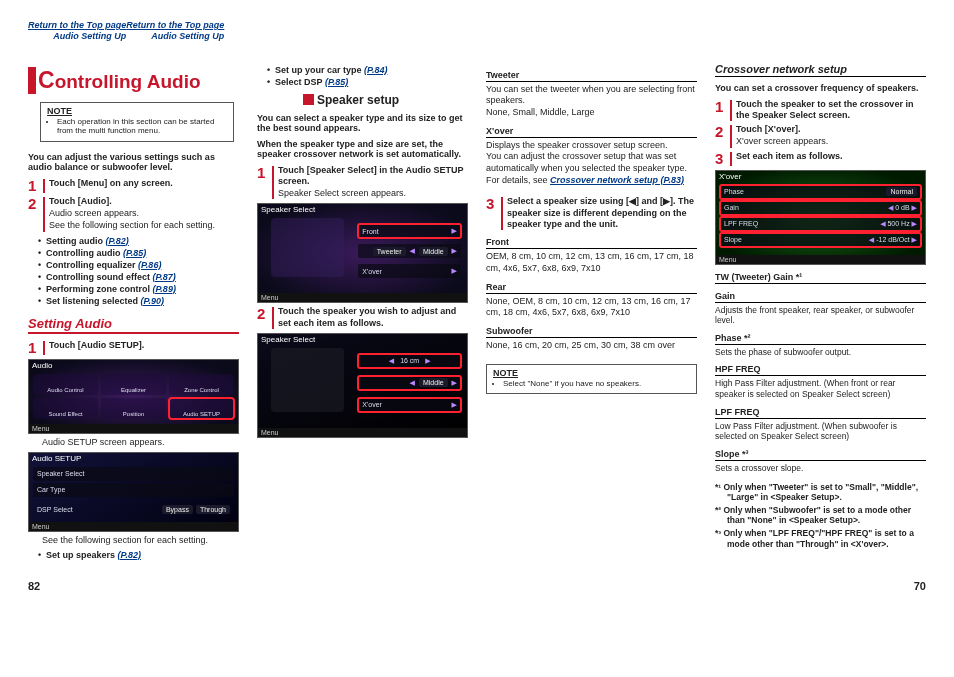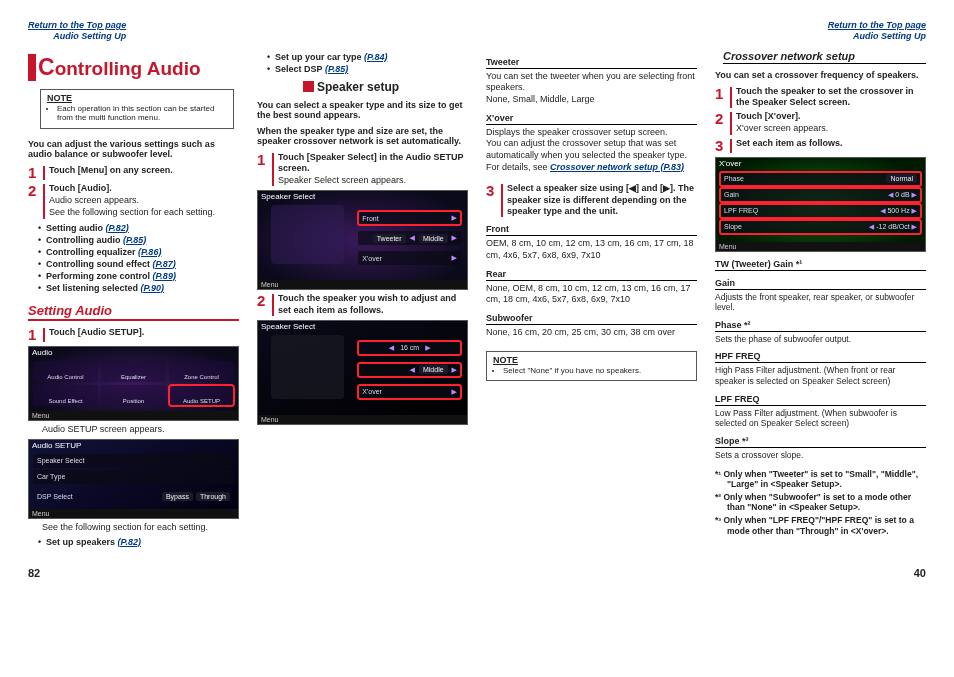--- a/index.html
+++ b/index.html
@@ -7,23 +7,22 @@
     font-size: 9px;
     color: #222;
     margin: 0;
     padding: 20px 28px;
     width: 954px;
     box-sizing: border-box;
     background: #fff;
   }
   .header-bar {
     display: flex;
-    justify-content: space-between;
-    margin-bottom: 8px;
-    gap: 24px;
+    justify-content: flex-start;
+    margin-bottom: 21px;
   }
   .top-link {
     font-size: 9px;
     font-weight: bold;
     font-style: italic;
     color: #003a86;
     text-align: right;
     line-height: 1.2;
   }
   .top-link .l1 { text-decoration: underline; display: block; }
@@ -94,21 +93,21 @@
   }
   h3.sub-section { font-size: 12px; font-weight: bold; margin: 6px 0 4px 0; padding-left: 46px; }
   h3.sub-section .sq { display: inline-block; width: 11px; height: 11px; background: #c7162b; vertical-align: -1px; margin-right: 3px; }
 
   h3.rhs-section {
     font-size: 11px;
     font-weight: bold;
     font-style: italic;
     border-bottom: 1px solid #000;
     padding-bottom: 1px;
-    margin: 0 0 5px 8px;
+    margin: 0 0 5px 0;
   }
 
   .screenshot {
     width: 100%;
     margin: 4px 0 3px 0;
     border: 1px solid #555;
     box-sizing: border-box;
     background: radial-gradient(ellipse at center, #3a1a5a 0%, #0a0a1a 80%);
     position: relative;
     overflow: hidden;
@@ -407,14 +406,14 @@
     <p>*¹ Only when "Tweeter" is set to "Small", "Middle", "Large" in &lt;Speaker Setup&gt;.</p>
     <p>*² Only when "Subwoofer" is set to a mode other than "None" in &lt;Speaker Setup&gt;.</p>
     <p>*³ Only when "LPF FREQ"/"HPF FREQ" is set to a mode other than "Through" in &lt;X'over&gt;.</p>
   </div>
 </div>
 
 </div>
 
 <div class="page-footer">
   <span>82</span>
-  <span>40</span>
+  <span>70</span>
 </div>
 
 </body></html>

